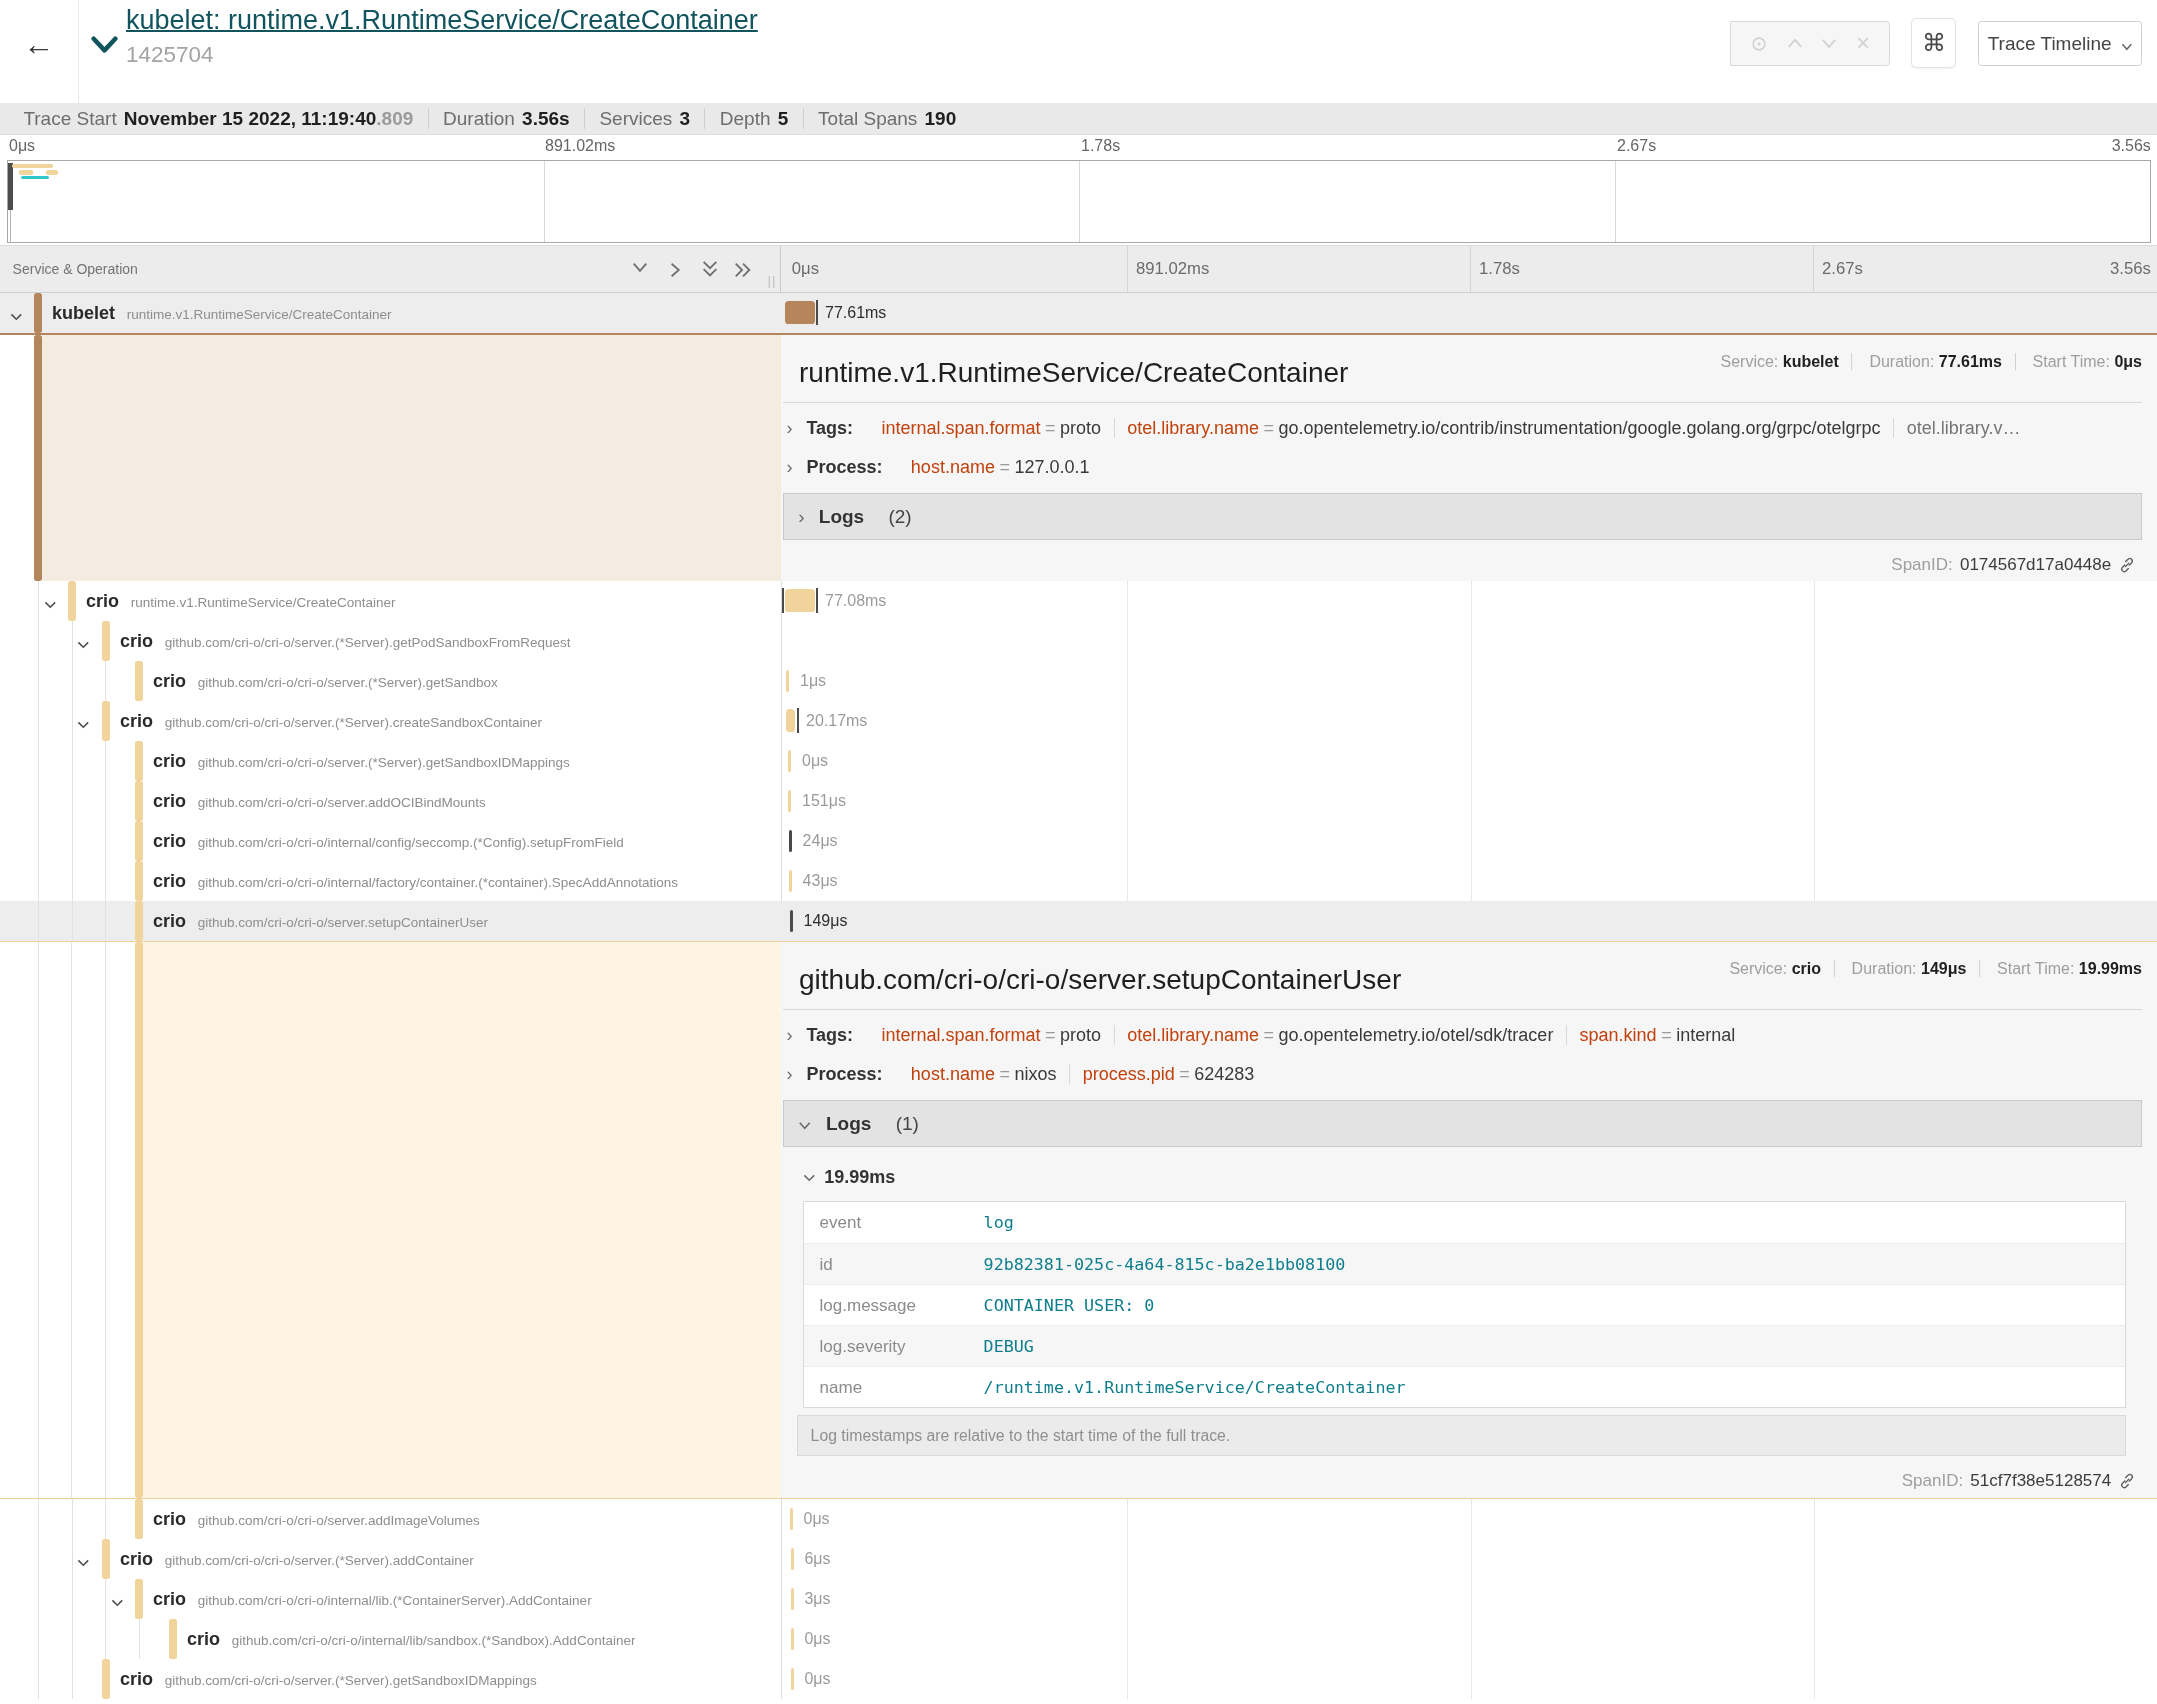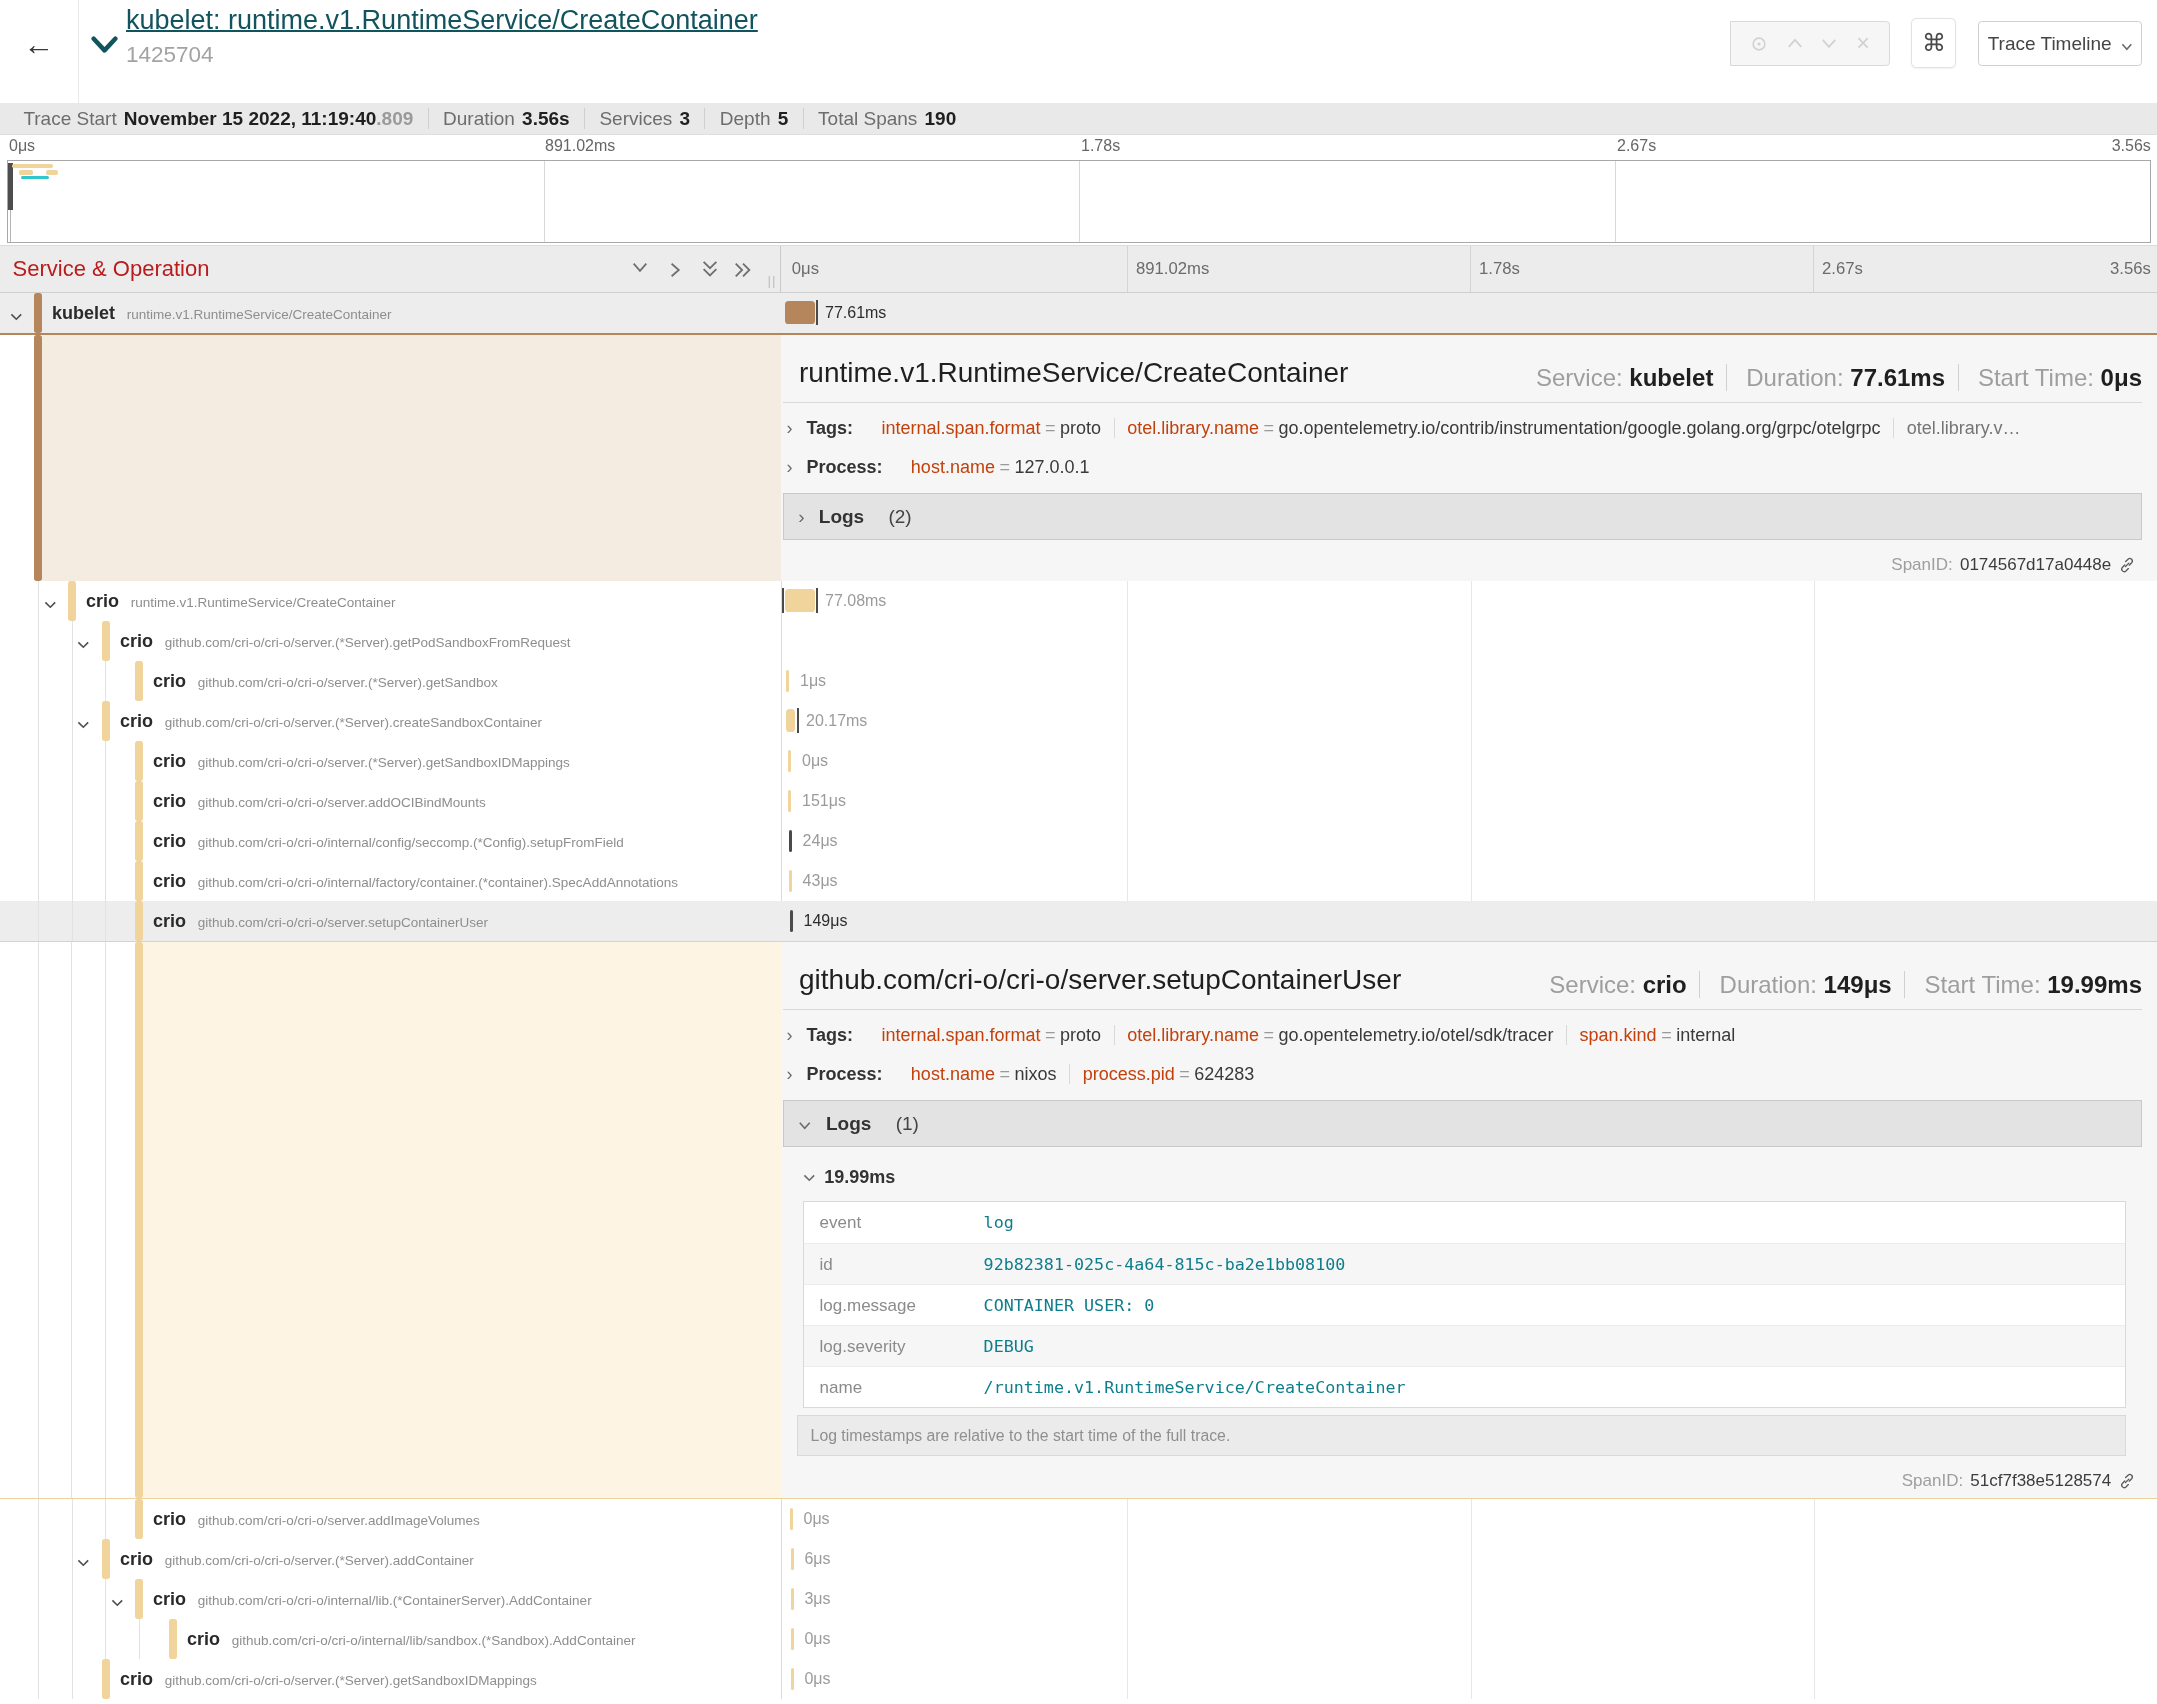--- a/index.html
+++ b/index.html
@@ -44,21 +44,21 @@
   .mm-label { position:absolute; top:1.8px; font-size:16px; color:#666; }
   .mm-canvas { position:absolute; left:7.2px; right:7.2px; top:25px; bottom:1.8px; background:#fff; border:0.9px solid #a8a8a8; cursor:crosshair; }
   .mm-vline { position:absolute; top:0; bottom:0; width:0.9px; background:#d8d8d8; }
   .mm-scrub { position:absolute; left:0; top:1.8px; width:4.5px; height:47px; background:#4d4d4d; }
   .mm-scrubline { position:absolute; left:1.8px; top:49px; width:0.9px; bottom:0; background:#b5b5b5; }
   .mm-bar { position:absolute; border-radius:1.8px; }
 
   
   .grid-header { height:48px; display:flex; background:#ececec; border-top:0.9px solid #dcdcdc; border-bottom:0.9px solid #cfcfcf; }
   .gh-left { position:relative; width:781px; border-right:0.9px solid #c9c9c9; }
-  .gh-title { position:absolute; left:12.6px; top:0; line-height:46px; font-size:22px; color:#b91c1c; }
+  .gh-title { position:absolute; left:12.6px; top:0; line-height:46px; font-size:14px; color:#737373; }
   .gh-icon { position:absolute; top:13.5px; color:#6f6f6f; cursor:pointer; }
   .gh-grip { position:absolute; right:3.6px; bottom:3.6px; color:#bdbdbd; font-size:13.5px; letter-spacing:0.9px; cursor:col-resize; }
   .gh-right { position:relative; flex:1; }
   .gh-tick { position:absolute; top:0; line-height:46px; font-size:16.7px; color:#6b6b6b; }
   .gh-vline { position:absolute; top:0; bottom:0; width:0.9px; background:#d4d4d4; }
 
   
   .trace-body { position:relative; }
   .body-vline { position:absolute; top:0; bottom:0; width:0.9px; background:#e7e7e7; z-index:0; }
   .body-coldiv { position:absolute; top:0; bottom:0; left:781px; width:0.9px; background:#dcdcdc; z-index:0; }
@@ -81,21 +81,21 @@
 
   
   .detail-panel { position:relative; display:flex; z-index:1; }
   .panel-kubelet { height:248px; border-top:2.7px solid #b5855c; }
   .panel-crio { height:558px; border-top:1.8px solid #edd19b; border-bottom:1.8px solid #edd19b; }
   .dp-left { position:relative; width:781px; flex:none; background:#fff; }
   .dp-bgfill { position:absolute; top:0; bottom:0; right:0; }
   .dp-colorbar { position:absolute; top:0; bottom:0; width:8px; border-radius:2.7px; }
   .dp-right { position:relative; flex:1; background:#f6f6f6; }
   .dp-title { position:absolute; left:18px; top:21.6px; font-size:28px; font-weight:400; color:#1f1f1f; }
-  .dp-meta { position:absolute; right:16px; top:29px; font-size:24px; white-space:nowrap; }
+  .dp-meta { position:absolute; right:16px; top:18px; font-size:16px; white-space:nowrap; }
   .meta-item { padding:0 12.6px; border-right:0.9px solid #d0d0d0; }
   .meta-item:last-child { border-right:none; padding-right:0; }
   .meta-label { color:#9e9e9e; }
   .meta-value { color:#1f1f1f; font-weight:700; }
   .dp-divider { position:absolute; left:1.8px; right:16px; top:67px; border-top:0.9px solid #d9d9d9; }
   .kv-row { position:absolute; left:5.4px; right:16px; height:29px; font-size:18px; white-space:nowrap; overflow:hidden; cursor:pointer; }
   .kv-chevron { color:#6b6b6b; margin-right:9px; }
   .kv-title { font-weight:700; color:#333; margin-right:10.8px; }
   .chip { padding:0 12.6px; border-right:0.9px solid #d8d8d8; }
   .chip:last-child { border-right:none; }

